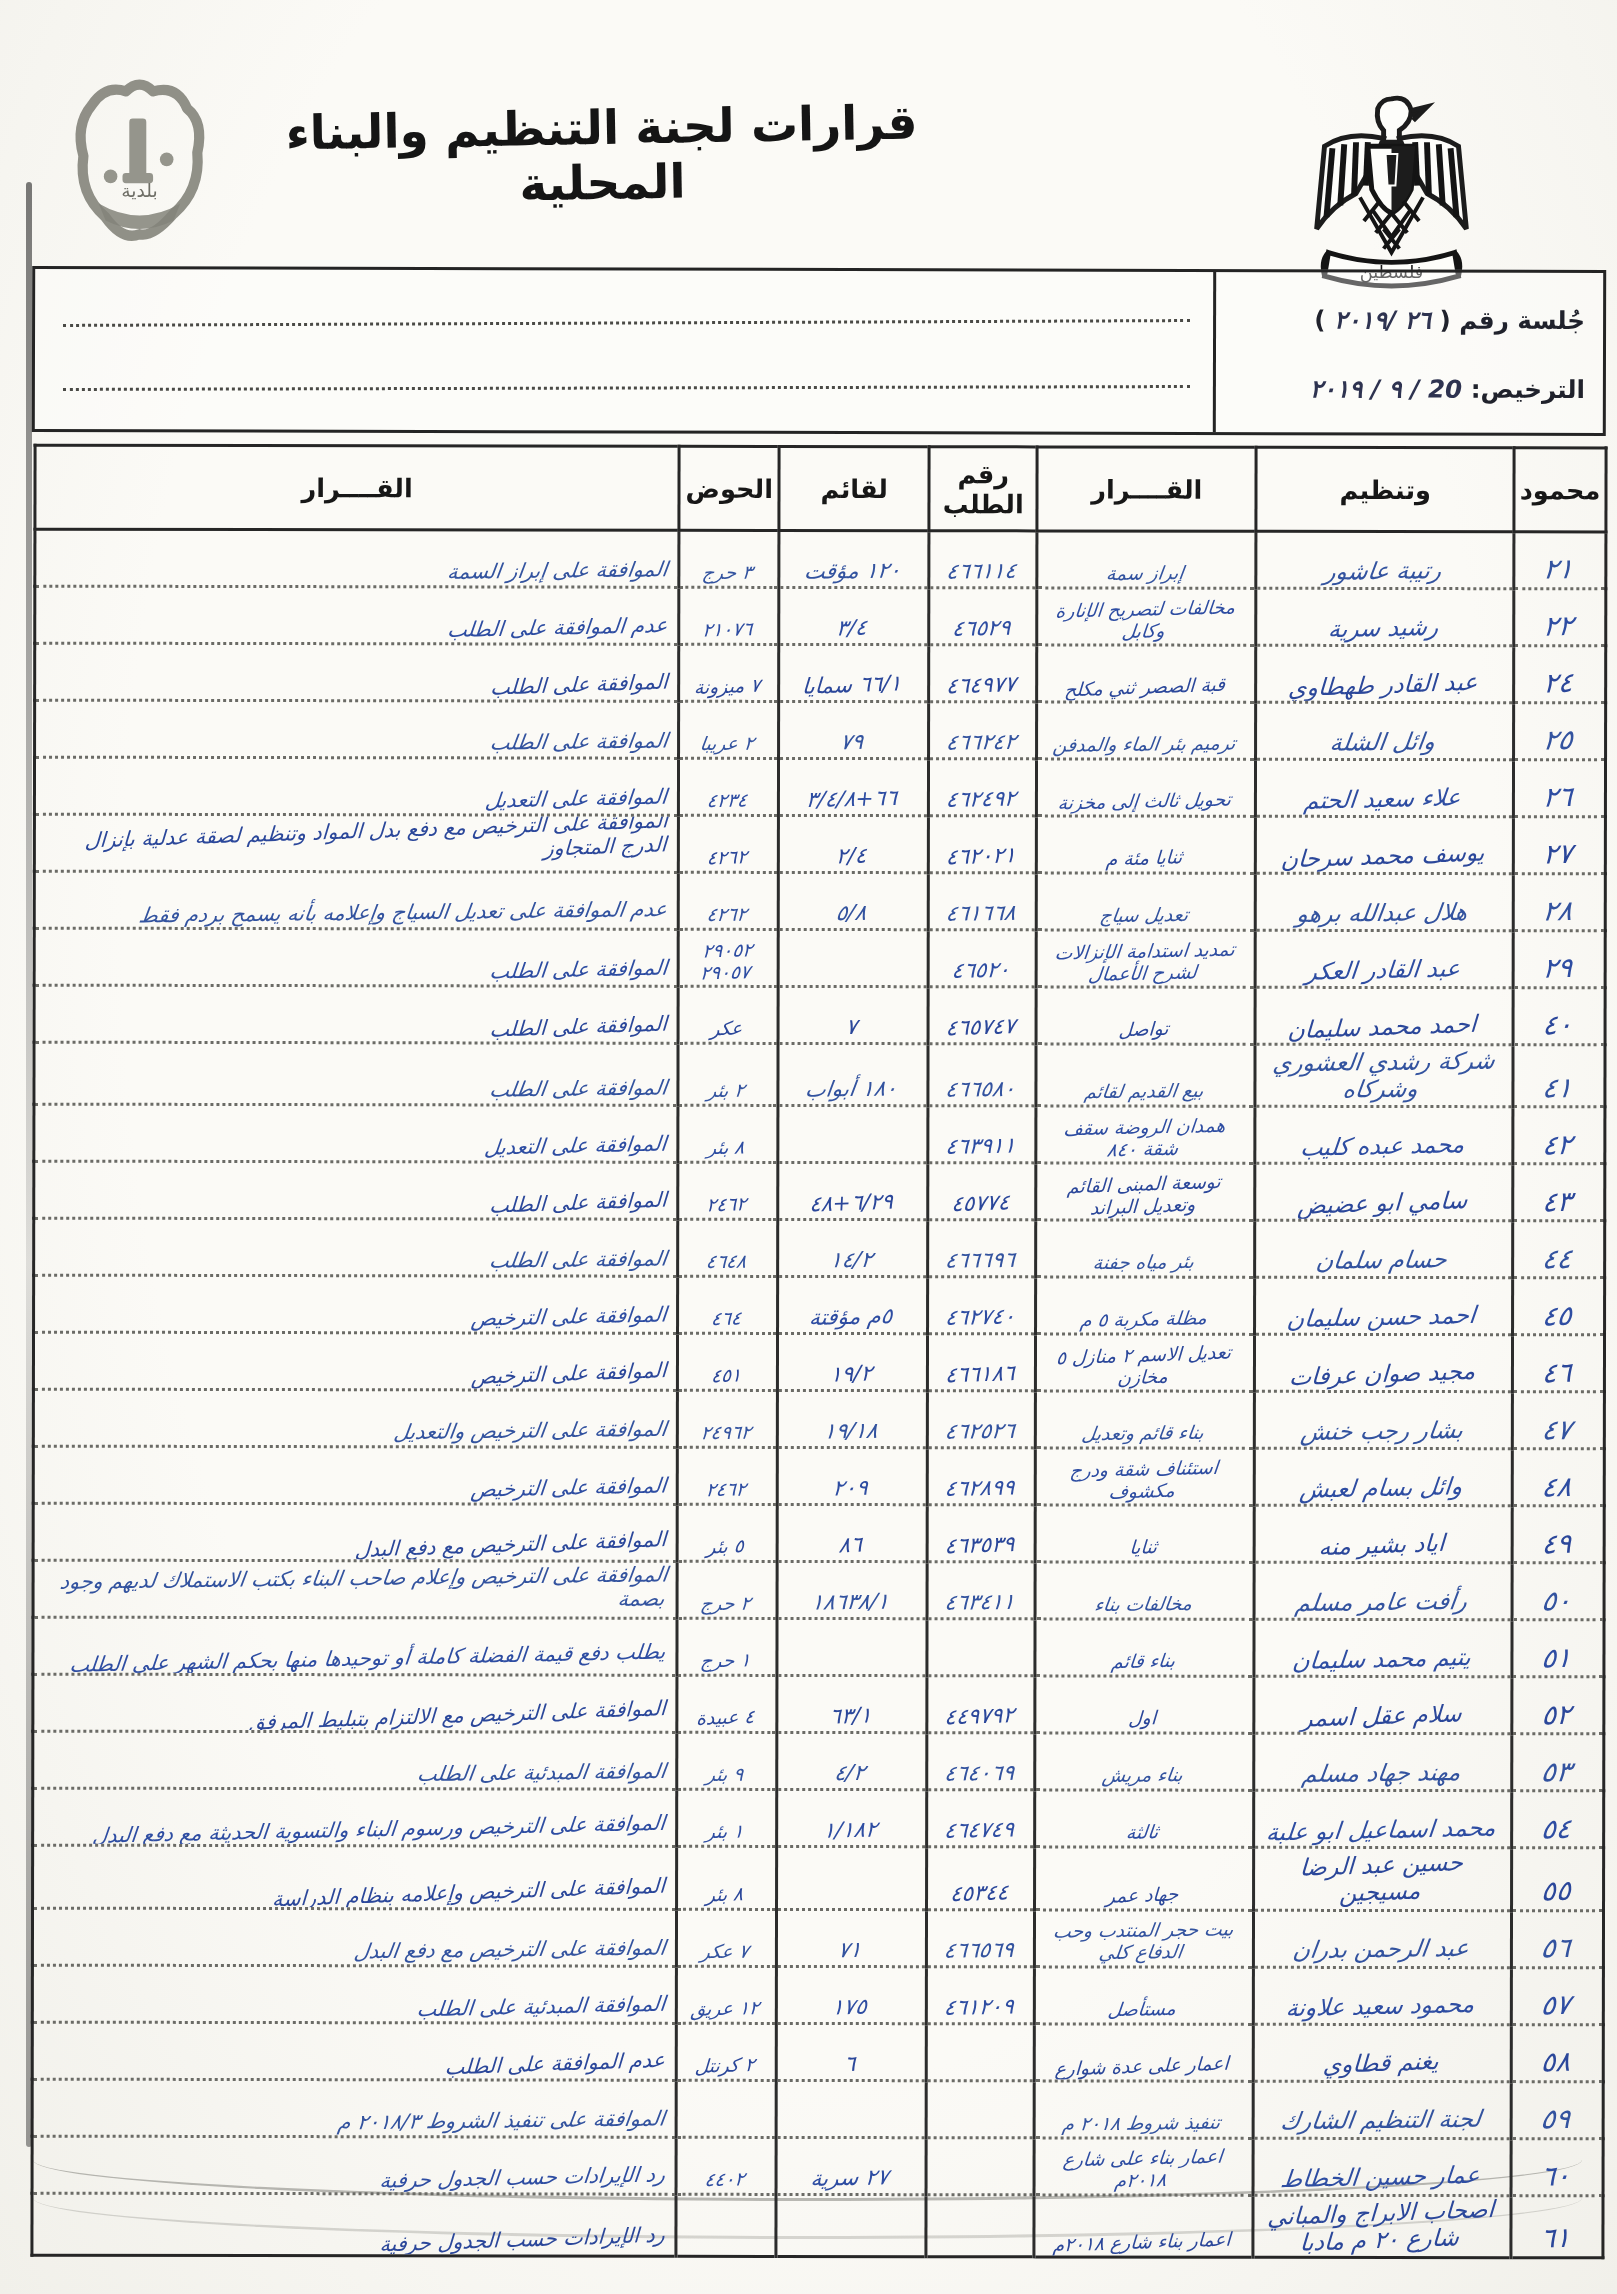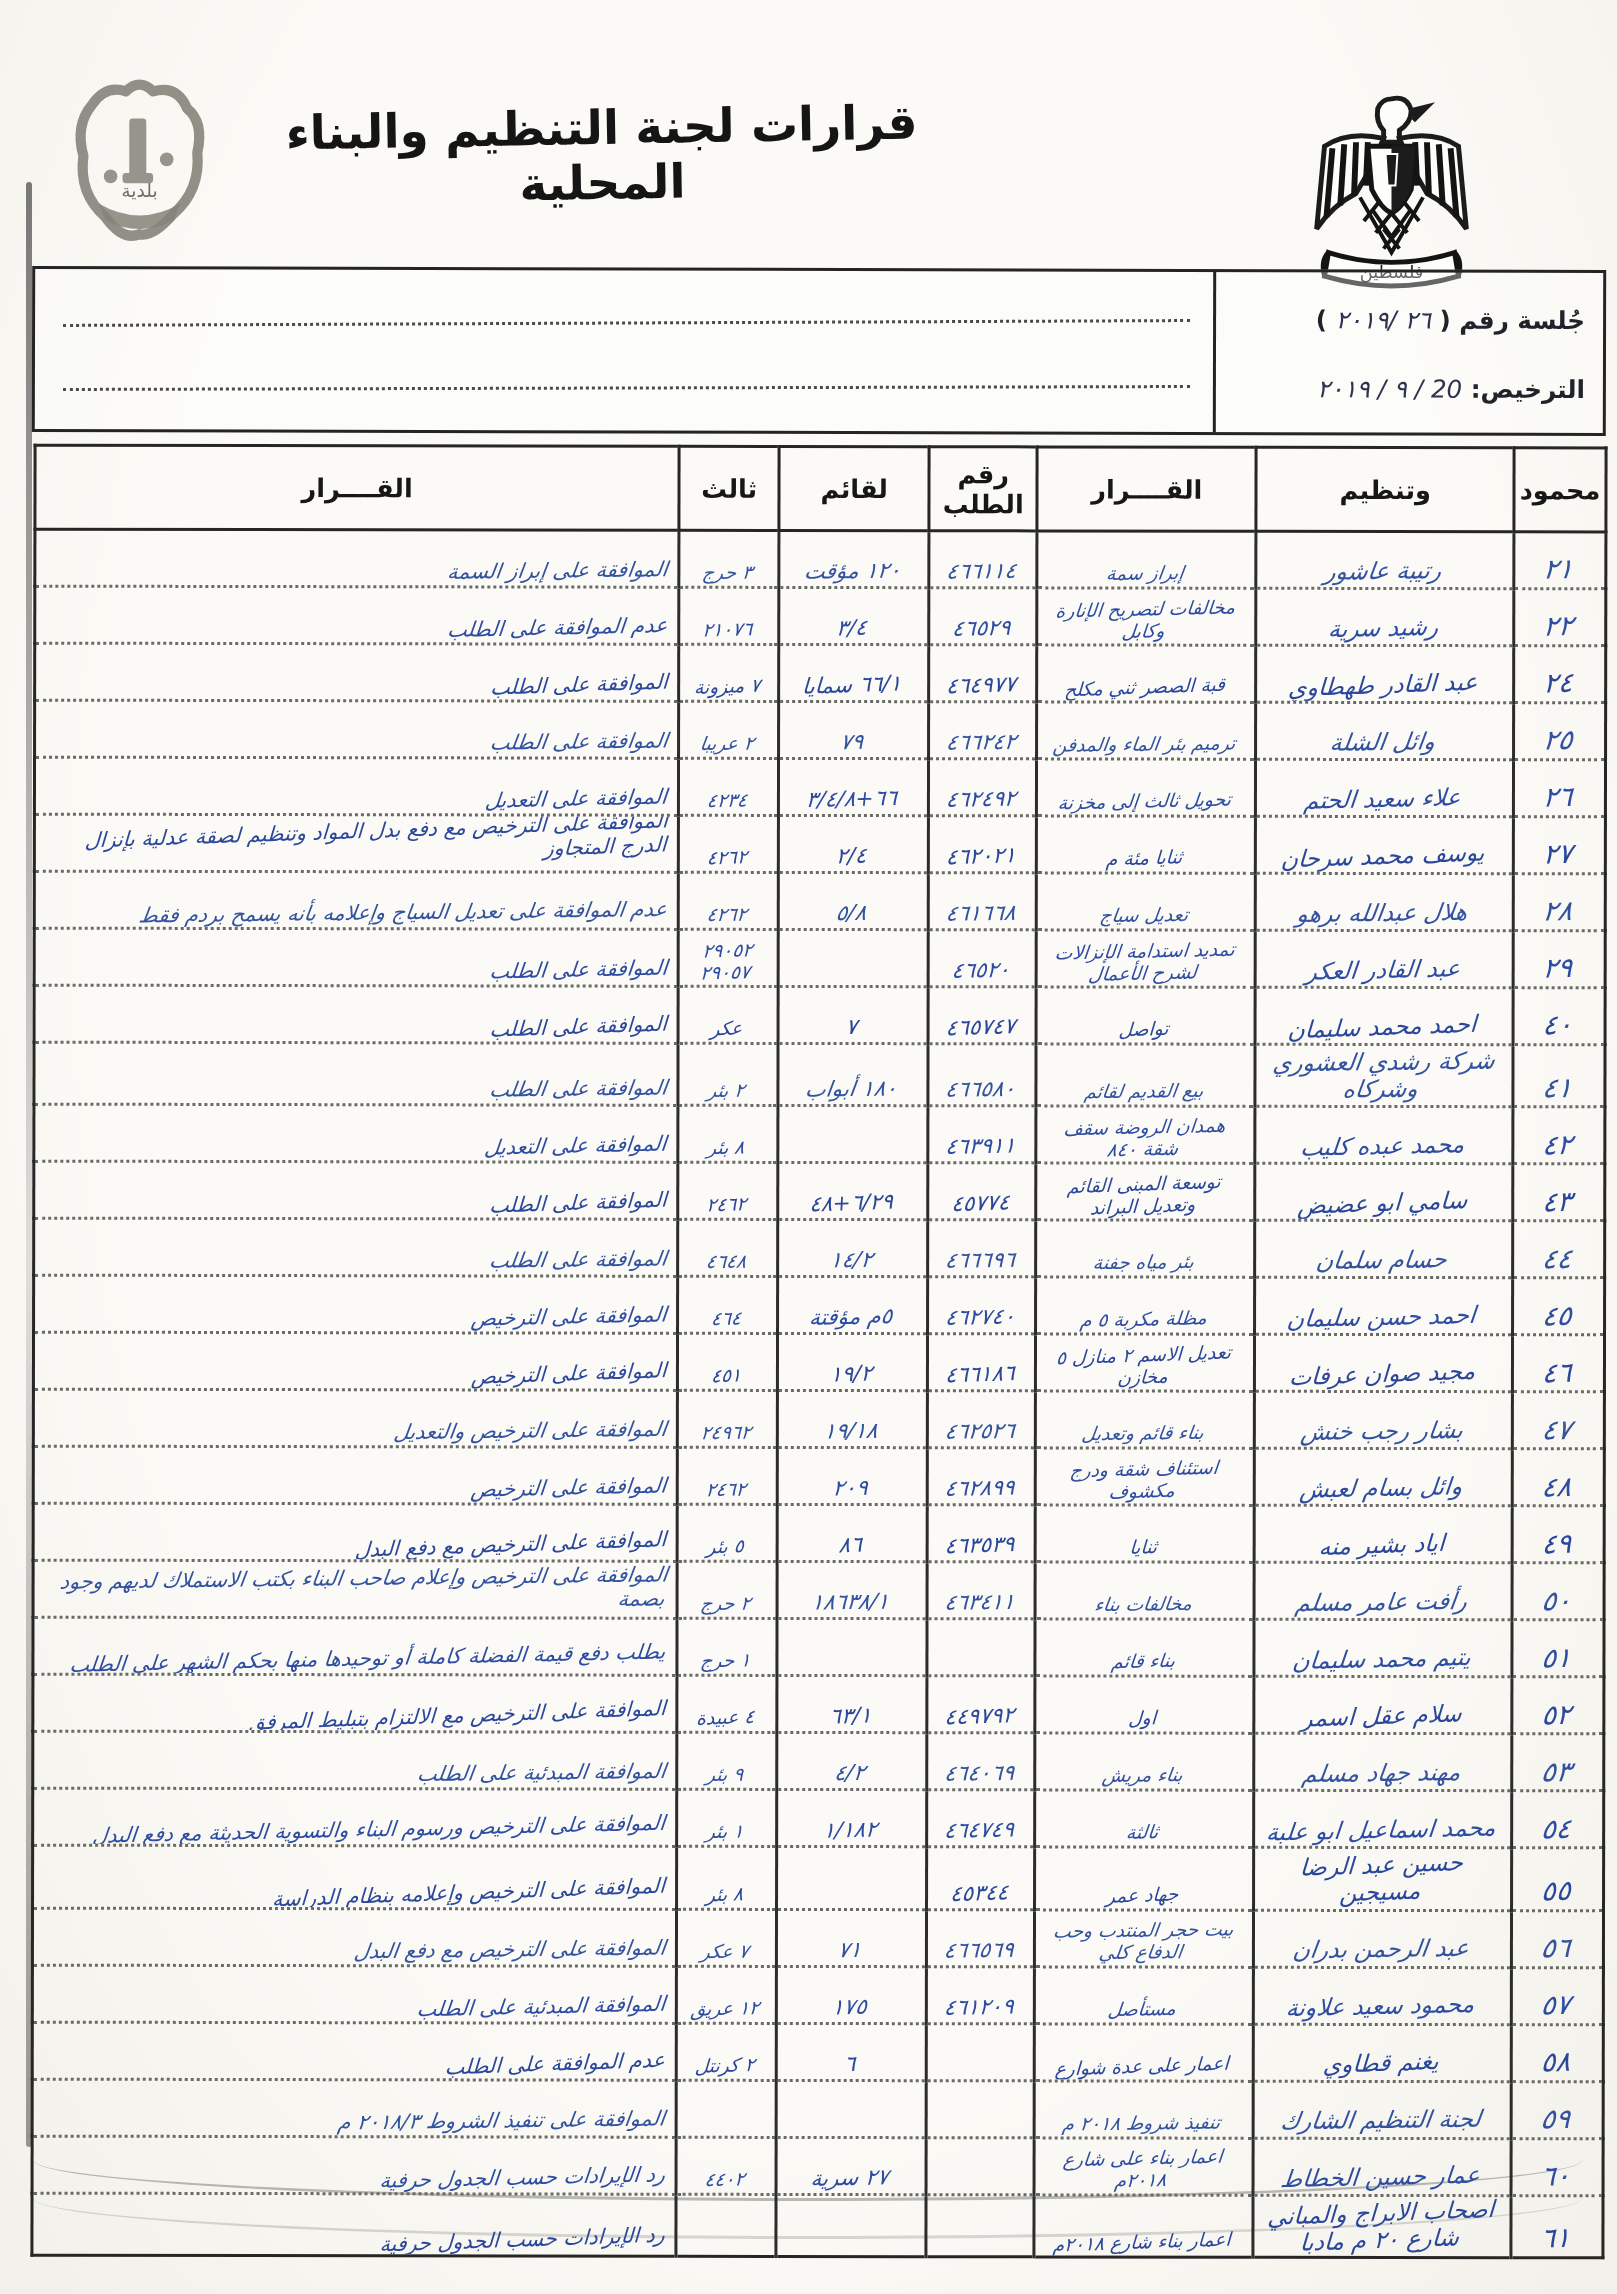--- a/index.html
+++ b/index.html
@@ -41,21 +41,21 @@
     border:3px solid #242424;display:flex;flex-direction:row;
     background:rgba(255,255,255,.35);
     transform:rotate(.15deg);
   }
   .session-box{
     width:390px;border-left:3px solid #242424;
     padding:13.8px 17.7px 9.9px 9.9px;box-sizing:border-box;
     display:flex;flex-direction:column;justify-content:space-around;
   }
   .session-line{font-size:24.6px;font-weight:bold;color:#20222c;white-space:nowrap;}
-  .session-line .val{font-weight:normal;color:#2e3350;font-style:italic;letter-spacing:2px;}
+  .session-line .val{font-weight:bold;color:#2e3350;font-style:italic;letter-spacing:2px;}
   .session-blank{position:relative;flex:1;}
   .dotline{position:absolute;right:23.6px;left:27.6px;border-bottom:3.9px dotted #4a4a46;height:0;}
   .dl1{top:51px;transform:rotate(-.4deg);}
   .dl2{top:116px;transform:rotate(-.3deg);}
   
   .decisions-table{
     position:absolute;top:445px;right:11.8px;left:31.5px;
     border-collapse:collapse;table-layout:fixed;
     background:transparent;
     transform:rotate(.1deg);
@@ -188,21 +188,21 @@
         <col class="c-basin">
         <col class="c-dec">
     </colgroup>
     <thead>
       <tr>
         <th>محمود</th>
         <th>وتنظيم</th>
         <th>القــــرار</th>
         <th>رقم الطلب</th>
         <th>لقائم</th>
-        <th>ثالث</th>
+        <th>الحوض</th>
         <th>القــــرار</th>
       </tr>
     </thead>
     <tbody id="rows">
     <tr>
       <td class="t-center"><span class="hw num">٢١</span></td>
       <td class="t-center"><span class="hw name">رتيبة عاشور</span></td>
       <td class="t-center"><span class="hw sm">إبراز سمة</span></td>
       <td class="t-center"><span class="hw mid">٤٦٦١١٤</span></td>
       <td class="t-center"><span class="hw mid">١٢٠ مؤقت</span></td>

